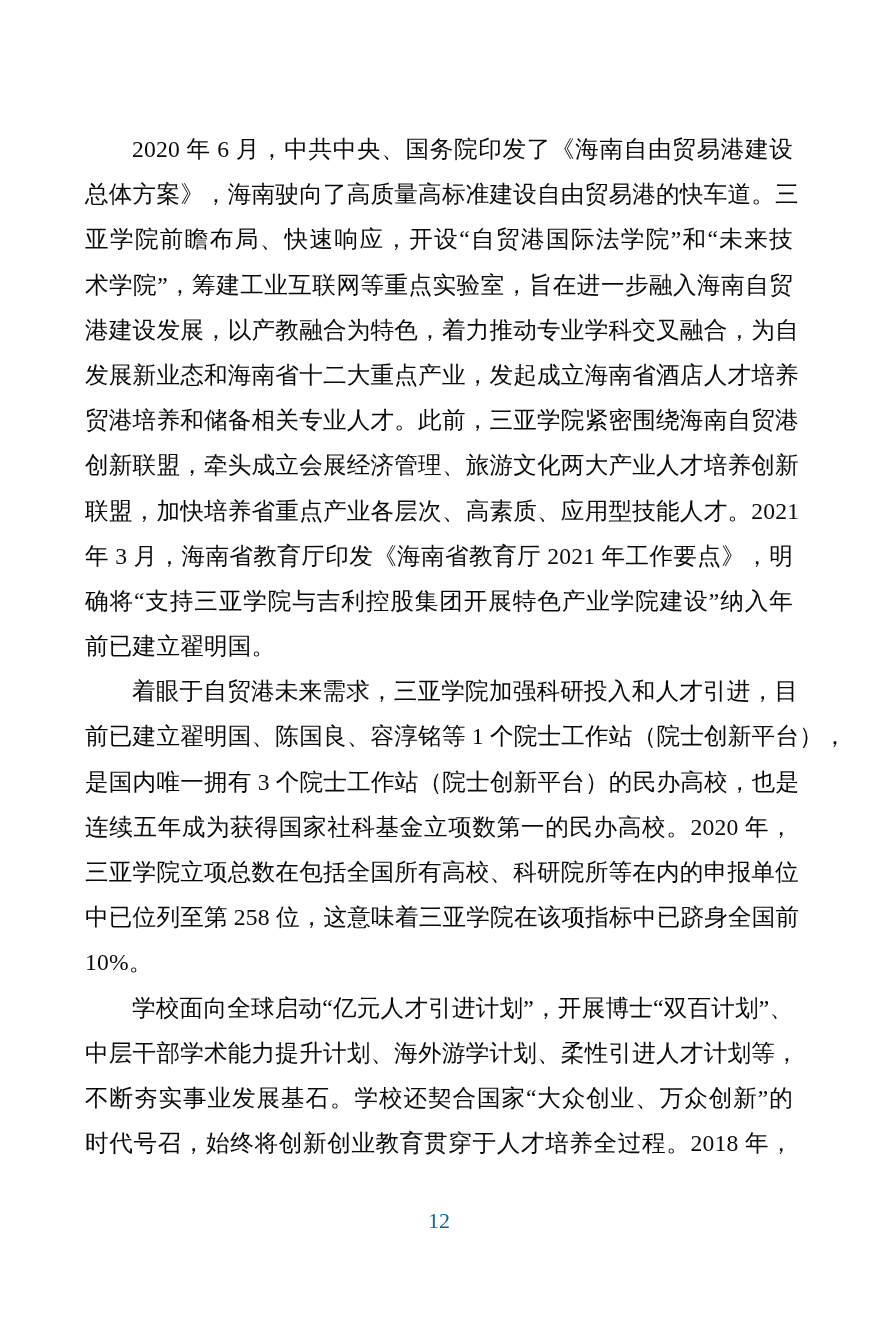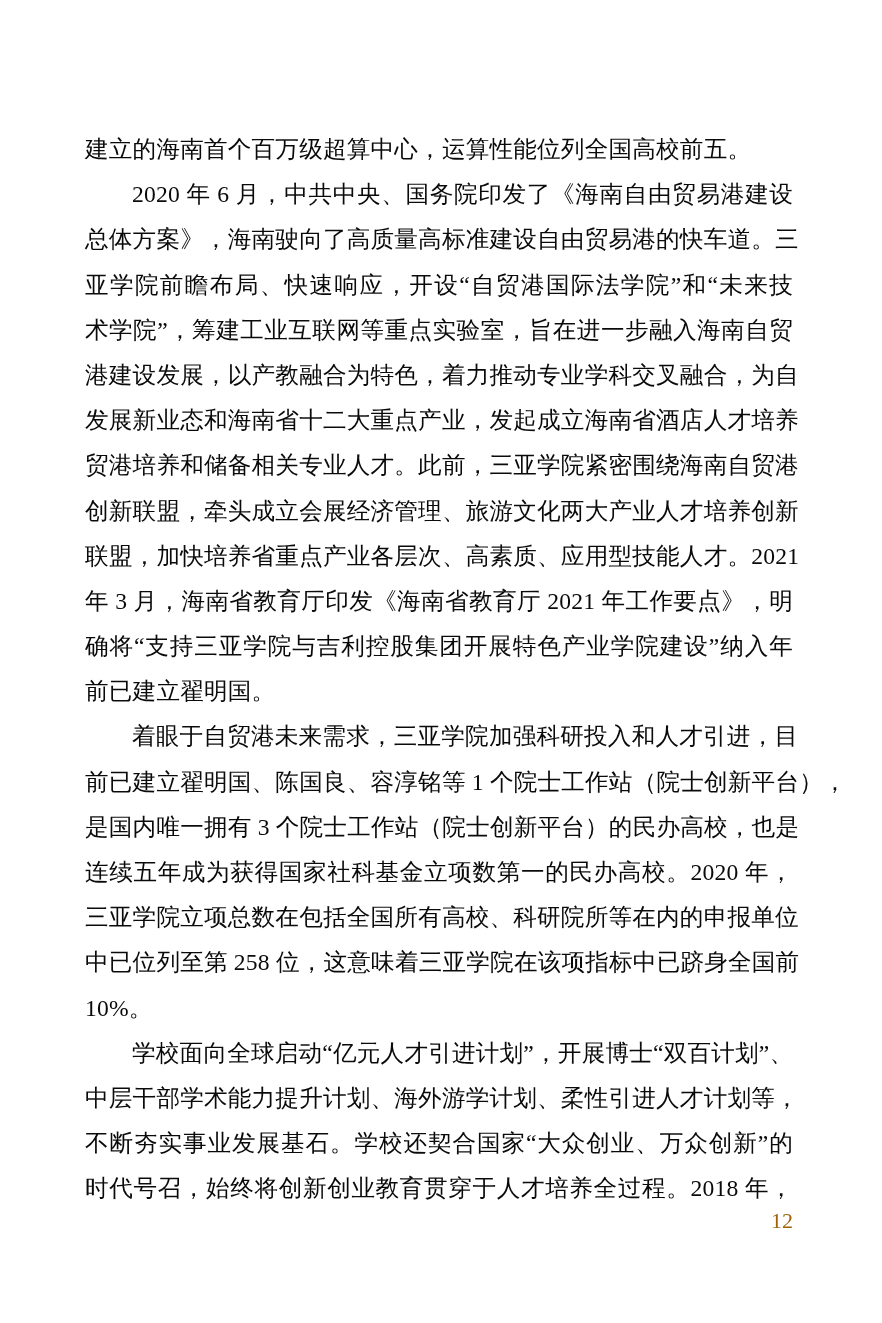--- a/index.html
+++ b/index.html
@@ -40,34 +40,31 @@
     text-justify: inter-character;
   }
   .line.indent {
     text-indent: 47px;
   }
   .footer {
     position: absolute;
     left: 85px;
     top: 1206px;
     width: 708px;
-    text-align: right;
+    text-align: center;
     font-size: 22px;
     line-height: 30px;
-    color: #a16207;
+    color: #0369a1;
   }
 </style>
 </head>
 <body>
 
 <div class="page">
   <div class="textblock" id="textblock">
-      <div class="paragraph">
-        <div class="line">建立的海南首个百万级超算中心，运算性能位列全国高校前五。</div>
-      </div>
       <div class="paragraph">
         <div class="line fill indent">2020 年 6 月，中共中央、国务院印发了《海南自由贸易港建设</div>
         <div class="line fill">总体方案》，海南驶向了高质量高标准建设自由贸易港的快车道。三</div>
         <div class="line fill">亚学院前瞻布局、快速响应，开设“自贸港国际法学院”和“未来技</div>
         <div class="line fill">术学院”，筹建工业互联网等重点实验室，旨在进一步融入海南自贸</div>
         <div class="line fill">港建设发展，以产教融合为特色，着力推动专业学科交叉融合，为自</div>
         <div class="line fill">发展新业态和海南省十二大重点产业，发起成立海南省酒店人才培养</div>
         <div class="line fill">贸港培养和储备相关专业人才。此前，三亚学院紧密围绕海南自贸港</div>
         <div class="line fill">创新联盟，牵头成立会展经济管理、旅游文化两大产业人才培养创新</div>
         <div class="line fill">联盟，加快培养省重点产业各层次、高素质、应用型技能人才。2021</div>

